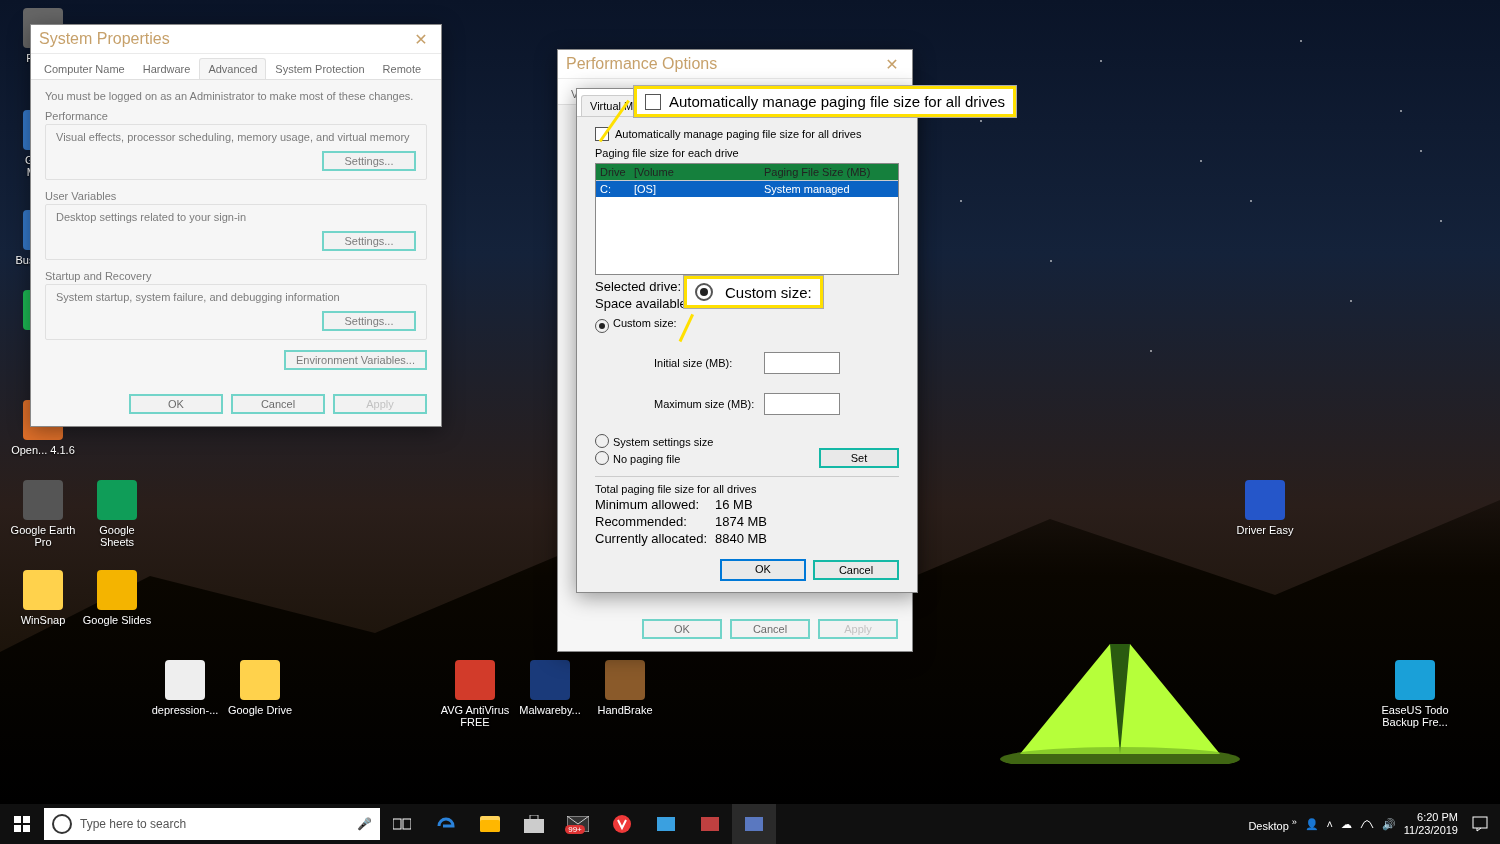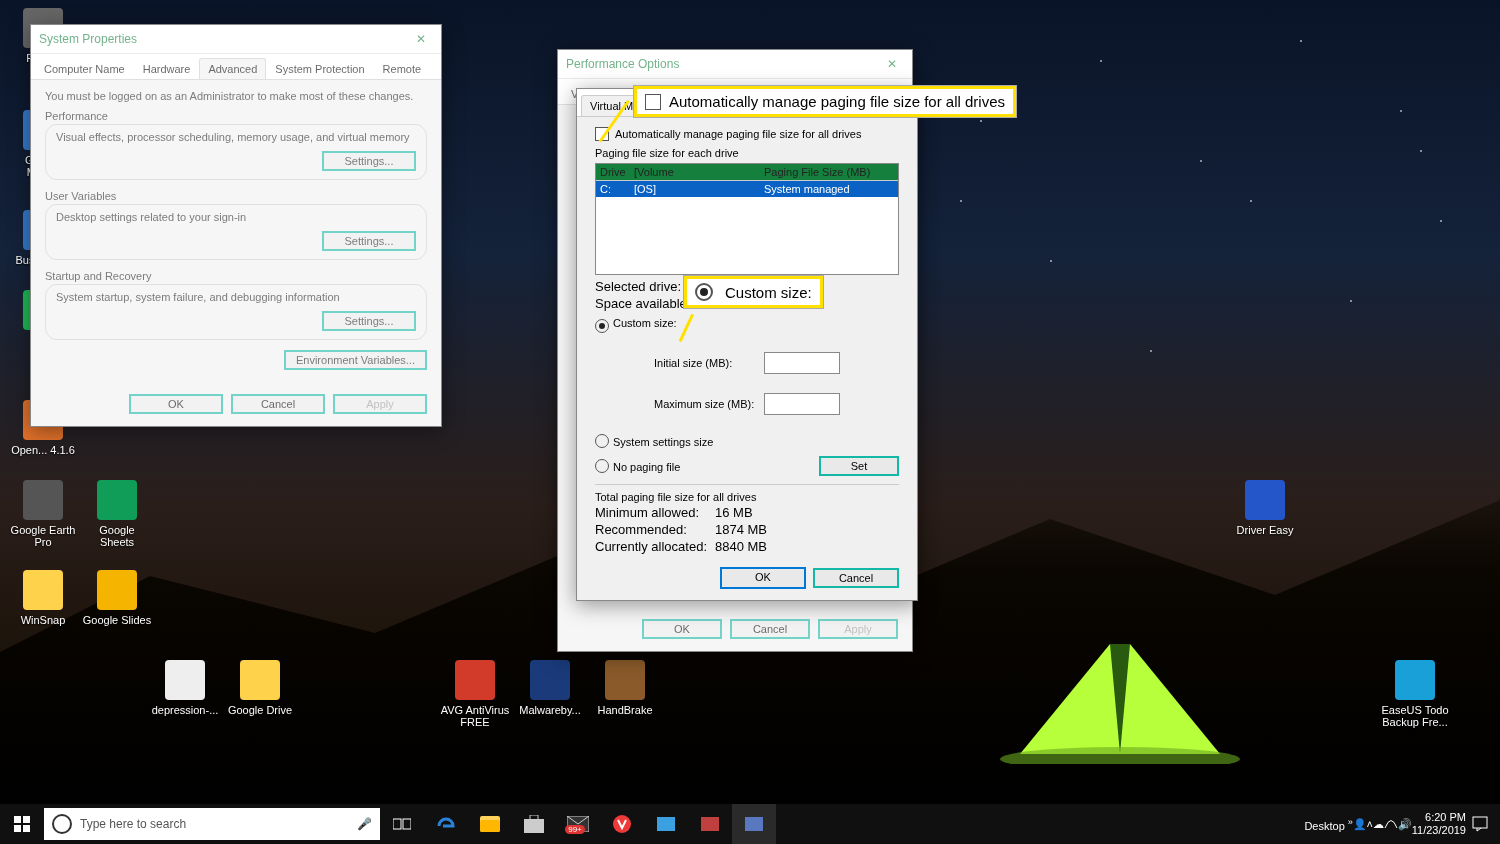--- a/index.html
+++ b/index.html
@@ -6,30 +6,30 @@
   .desktop{position:absolute;inset:0;background:linear-gradient(to bottom,#0a1428 0%,#14223a 30%,#2a1e1a 60%,#1a1208 80%,#0d0a06 100%);}
   .stars{position:absolute;inset:0;pointer-events:none;}
   .star{position:absolute;width:2px;height:2px;background:#ffffffaa;border-radius:50%;}
   .hill{position:absolute;bottom:40px;left:0;right:0;height:380px;background:linear-gradient(to top,#000 0%,#0a0600 60%,transparent 100%);clip-path:polygon(0 60%,10% 40%,25% 55%,40% 30%,55% 50%,70% 25%,85% 45%,100% 20%,100% 100%,0 100%);}
   .tent{position:absolute;right:260px;bottom:80px;width:240px;height:130px;}
   .tent svg{width:100%;height:100%;}
   .dicon{position:absolute;width:70px;text-align:center;color:#fff;font-size:11px;text-shadow:0 1px 2px #000;}
   .dicon .ico{width:40px;height:40px;margin:0 auto 4px;background:#3478c9;border-radius:4px;display:flex;align-items:center;justify-content:center;}
   
   .win{position:absolute;background:#f0f0f0;border:1px solid #888;box-shadow:0 4px 20px rgba(0,0,0,.4);}
-  .titlebar{height:28px;display:flex;align-items:center;padding:0 8px;font-size:12px;color:#15803d;background:#fff;border-bottom:1px solid #ddd;}
+  .titlebar{height:28px;display:flex;align-items:center;padding:0 8px;font-size:16px;color:#a16207;background:#fff;border-bottom:1px solid #ddd;}
   .titlebar .spacer{flex:1;}
   .titlebar .close{width:40px;height:28px;display:flex;align-items:center;justify-content:center;margin:-0px -8px 0 0;}
   .tabs{display:flex;border-bottom:1px solid #ccc;background:#fff;padding:4px 4px 0;}
   .tab{padding:4px 8px;border:1px solid transparent;border-bottom:none;font-size:11px;cursor:default;}
   .tab.sel{background:#f0f0f0;border-color:#ccc;border-radius:3px 3px 0 0;}
   .body{padding:10px 14px;color:#222;}
   .group{margin:6px 0 10px;}
   .group-title{font-size:11px;color:#222;margin-bottom:2px;}
-  .group-box{border:1px solid #ccc;border-radius:12px;padding:6px 10px 8px;position:relative;}
+  .group-box{border:1px solid #ccc;border-radius:2px;padding:6px 10px 8px;position:relative;}
   .desc{font-size:11px;color:#222;}
   .btn{background:#e9e9e9;border:2px solid #14b8a6;min-width:70px;padding:2px 10px;font-size:11px;text-align:center;display:inline-block;}
   .btn.small{min-width:56px;}
   .btn.primary{border:1px solid #0078d7;outline:1px solid #0078d7;}
   .btn.disabled{color:#999;}
   .right{display:flex;justify-content:flex-end;gap:8px;margin-top:8px;}
   .perfWin{left:557px;top:49px;width:354px;}
   .vmBody{padding:10px 18px 12px;font-size:11px;}
   .chk{display:inline-flex;align-items:center;gap:6px;}
   .chkbox{width:12px;height:12px;border:1px solid #555;background:#fff;display:inline-block;}
@@ -53,21 +53,21 @@
   .callout .chkbox,.callout .radio{width:14px;height:14px;}
   .callout .radio{border-width:2px;}
   .callout .radio .dot{width:8px;height:8px;}
   .pointer{position:absolute;background:#ffe000;height:3px;transform-origin:left center;}
   
   .taskbar{position:absolute;left:0;right:0;bottom:0;height:40px;background:#101010;display:flex;align-items:center;color:#fff;}
   .start{width:44px;height:40px;display:flex;align-items:center;justify-content:center;}
   .search{height:32px;width:320px;background:#fff;color:#555;display:flex;align-items:center;padding:0 8px;gap:8px;}
   .search .circle{width:16px;height:16px;border:2px solid #333;border-radius:50%;}
   .ticon{width:44px;height:40px;display:flex;align-items:center;justify-content:center;}
-  .tray{margin-left:auto;display:flex;align-items:center;gap:0;padding-right:6px;font-size:11px;}
+  .tray{margin-left:auto;display:flex;align-items:center;gap:8px;padding-right:6px;font-size:11px;}
   .clock{text-align:right;line-height:1.2;}
   .notif{width:28px;height:40px;display:flex;align-items:center;justify-content:center;}
 </style>
 </head>
 <body>
 
 <div class="desktop">
   <div class="stars">
     <div class="star" style="left:1100px;top:60px"></div>
       <div class="star" style="left:1300px;top:40px"></div>
@@ -219,21 +219,21 @@
       <div class="field">
         <label>Initial size (MB):</label>
         <input class="txt" style="">
       </div>
       <div class="field">
         <label>Maximum size (MB):</label>
         <input class="txt" style="">
       </div>
 
       <div><span class="radio"></span><span>System settings size</span></div>
-      <div style="display:flex;align-items:center;justify-content:space-between;margin-top:8px">
+      <div style="display:flex;align-items:center;justify-content:space-between;margin-top:0">
         <span><span class="radio"></span><span>No paging file</span></span>
         <span class="btn small">Set</span>
       </div>
 
       <div style="border-top:1px solid #ccc;margin-top:8px;padding-top:6px">Total paging file size for all drives</div>
       <div class="kv">
           <span class="k">Minimum allowed:</span>
           <span>16 MB</span>
         </div>
       <div class="kv">

